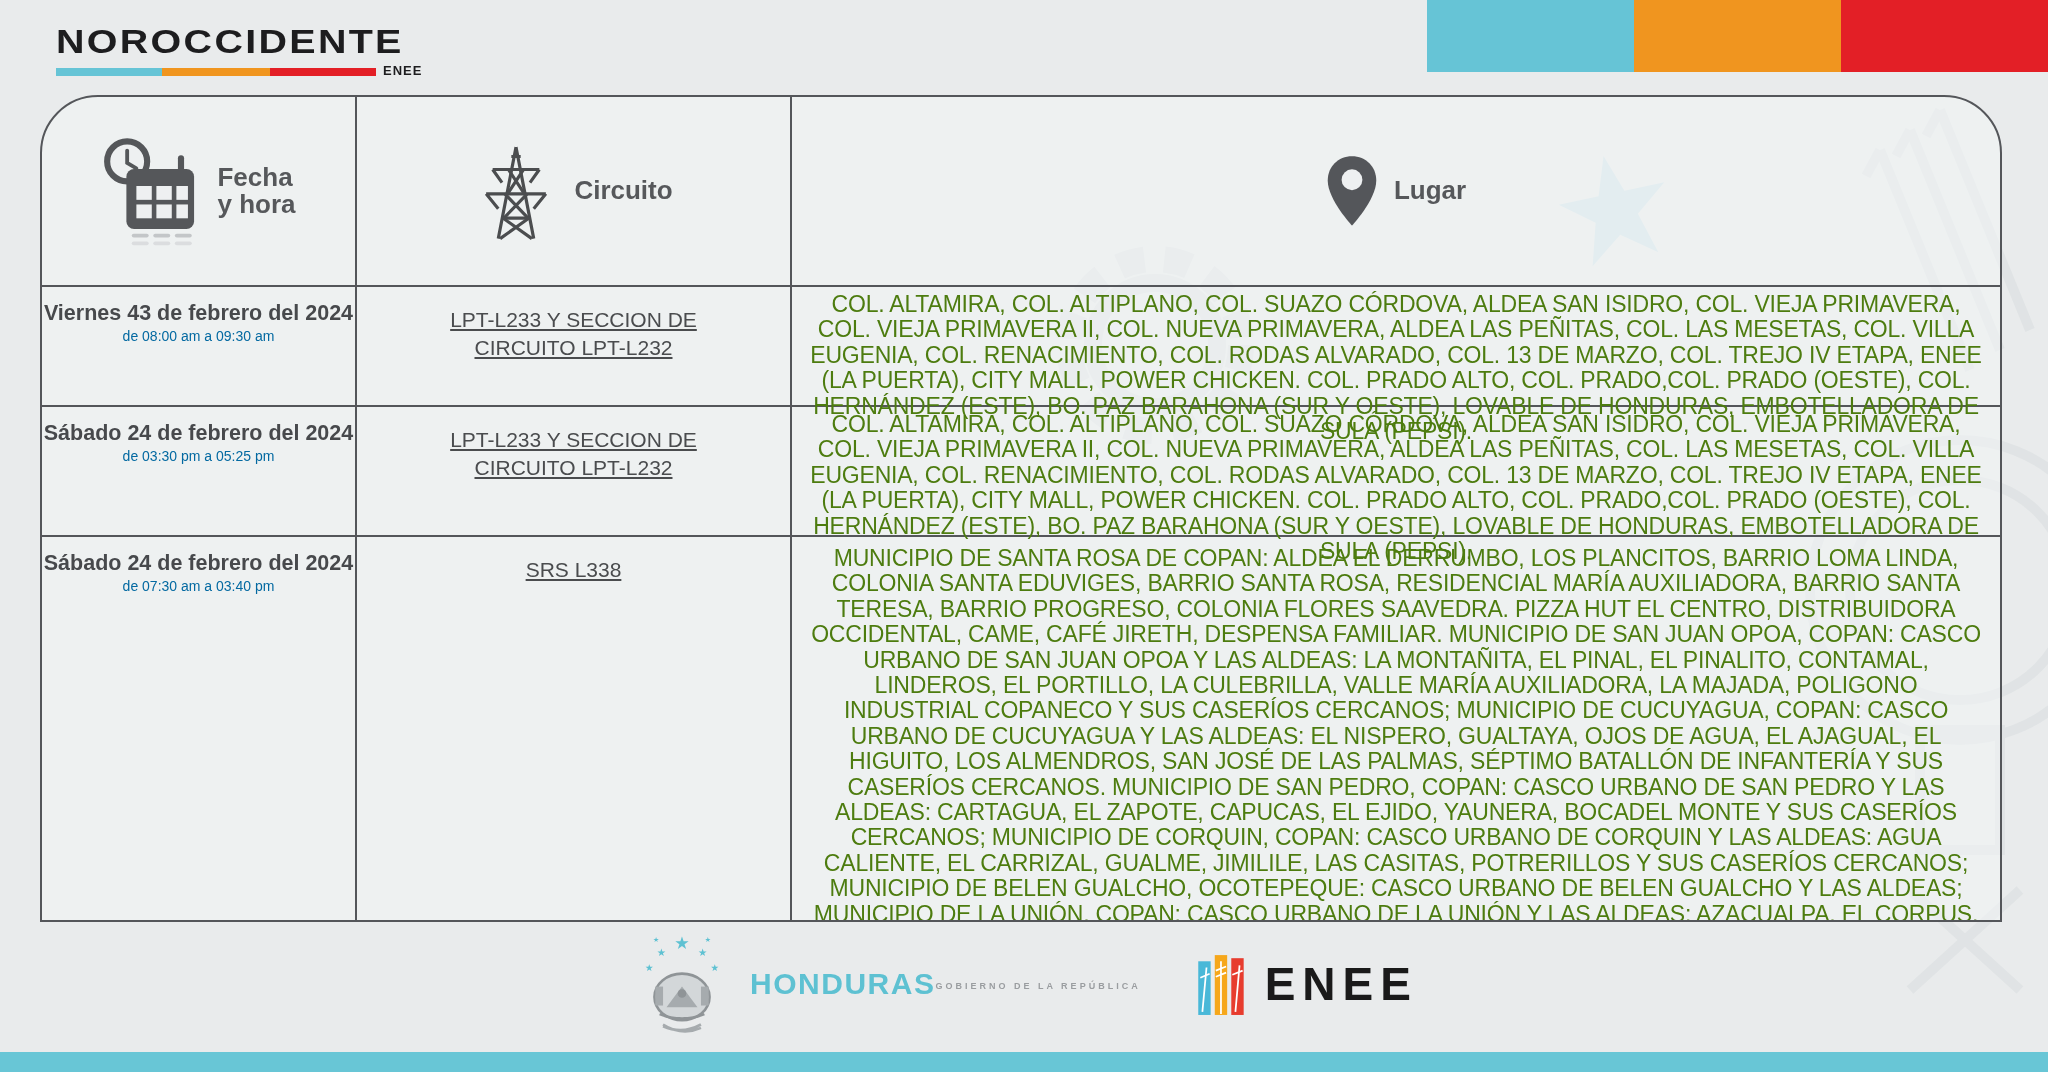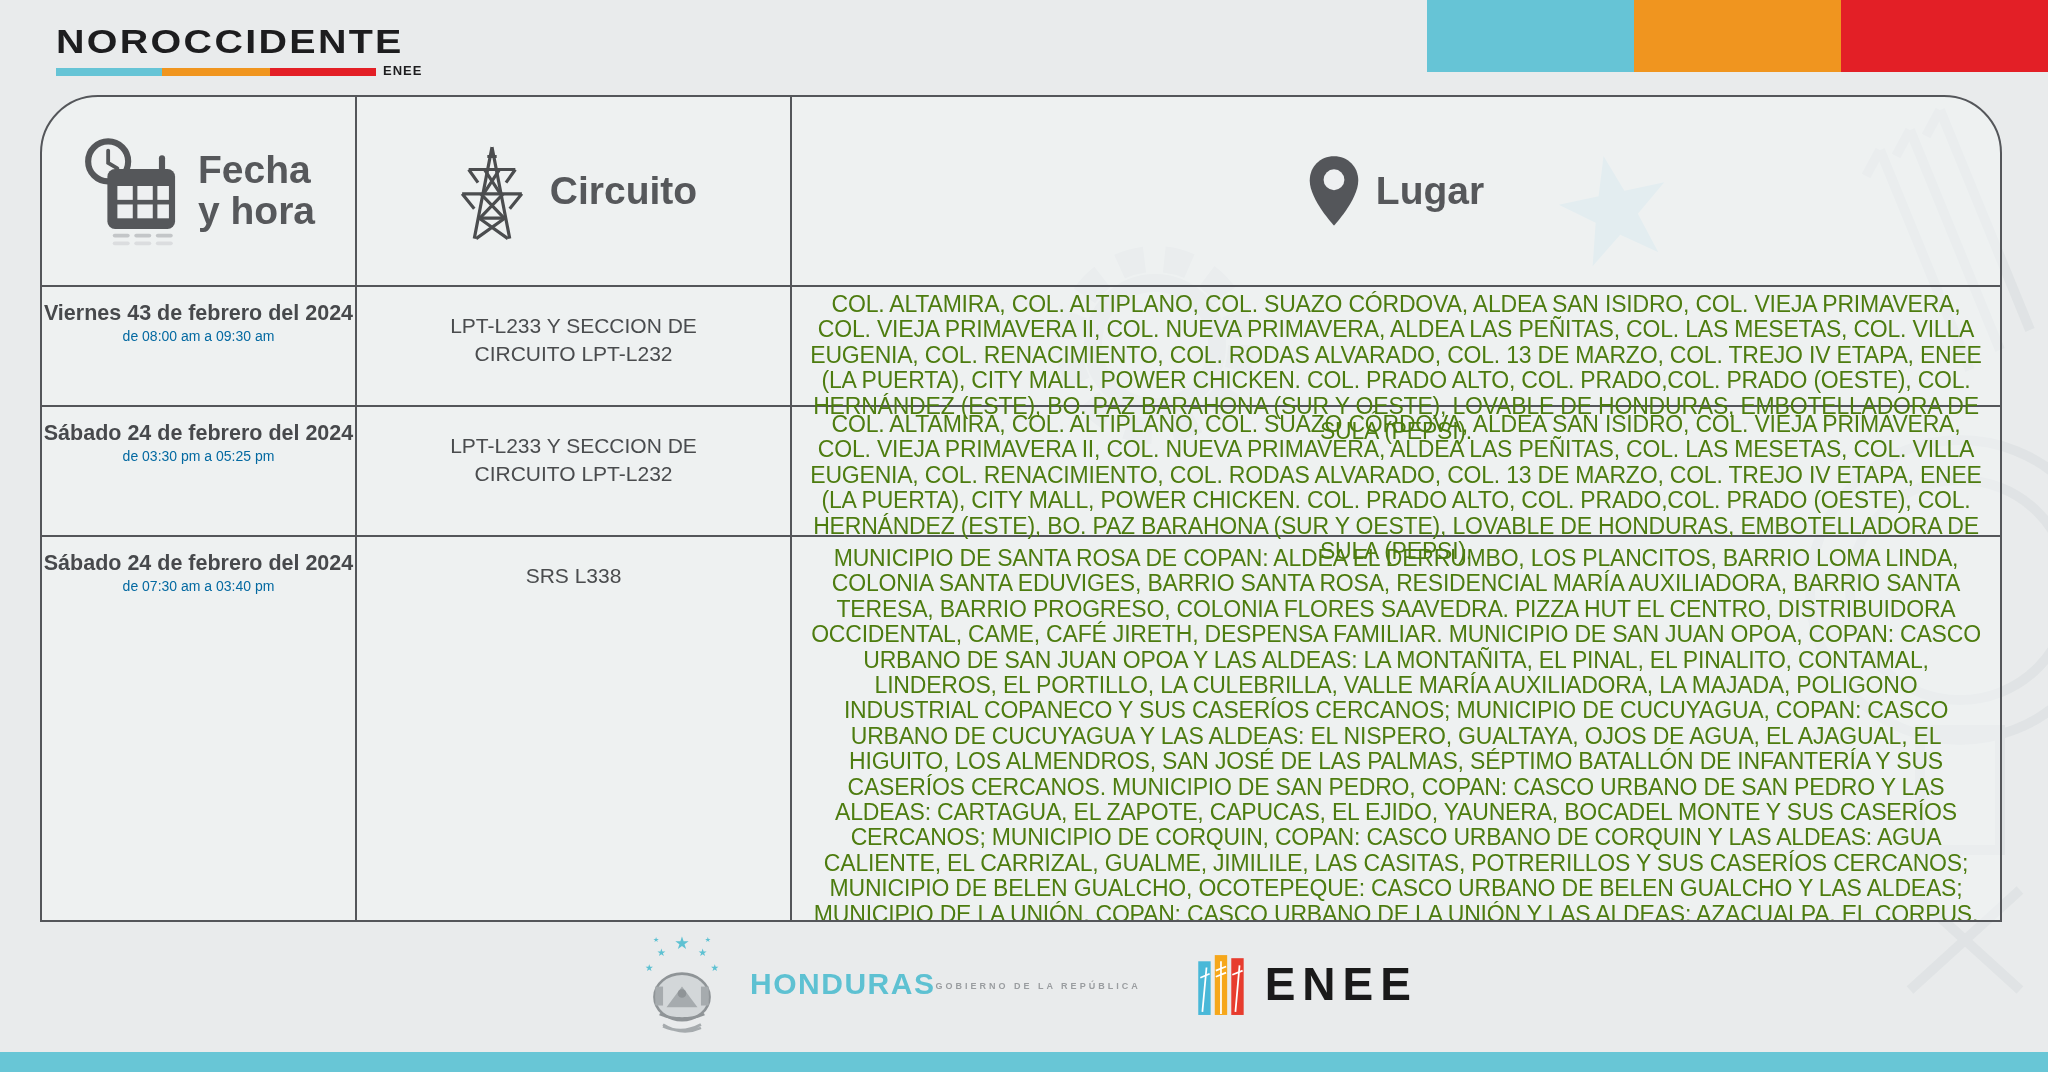--- a/index.html
+++ b/index.html
@@ -43,28 +43,28 @@
     display:grid;
     grid-template-columns:315px 435px 1fr;
     grid-template-rows:190px 120px 130px 1fr;
     overflow:hidden;z-index:2;box-sizing:border-box;
   }
   .cell{box-sizing:border-box;}
   .b-r{border-right:2px solid #54565a;}
   .b-b{border-bottom:2px solid #54565a;}
 
   .hcell{display:flex;align-items:center;justify-content:center;gap:16px;}
-  .hlabel{font-weight:700;color:#56585b;font-size:39px;line-height:1.05;}
+  .hlabel{font-weight:700;color:#56585b;font-size:26px;line-height:1.05;}
 
   .cell-date{padding-top:13px;text-align:center;}
   .date-line{font-size:21.5px;font-weight:700;color:#47494c;line-height:1.25;}
   .time-line{font-size:14px;color:#0369a1;line-height:1.35;}
 
   .cell-circuit{padding-top:15px;text-align:center;}
-  .circuit-text{font-size:21px;color:#4a4c4e;line-height:1.32;max-width:285px;margin:10px auto;}
+  .circuit-text{font-size:21px;color:#4a4c4e;line-height:1.32;max-width:285px;margin:4px auto;text-decoration:underline;}
 
   .cell-place{padding:5px 16px 0 16px;text-align:center;}
   .place-text{font-size:23px;line-height:25.4px;color:#4d7c0f;letter-spacing:-0.2px;}
   .row3 .place-text{padding-top:4px;}
 
   
   .footer{
     position:absolute;left:0;right:0;top:928px;height:112px;z-index:2;
     display:flex;align-items:center;justify-content:center;gap:30px;
   }

